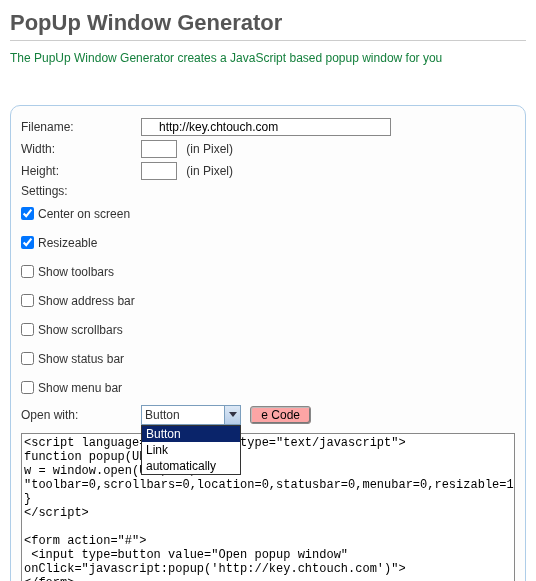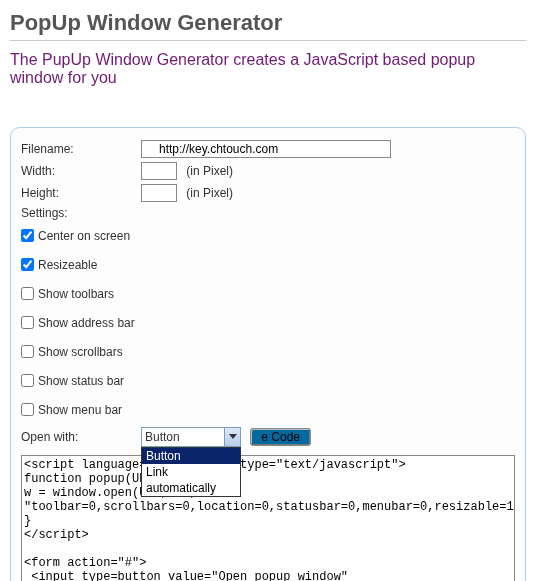--- a/index.html
+++ b/index.html
@@ -15,22 +15,22 @@
   h1 {
     font-family: Verdana, Arial, sans-serif;
     font-size: 22px;
     font-weight: bold;
     color: #555;
     margin: 0 0 6px 0;
     padding-bottom: 4px;
     border-bottom: 1px solid #ccc;
   }
   .intro {
-    font-size: 16px;
-    color: #701a75;
+    font-size: 12px;
+    color: #15803d;
     margin: 10px 0 30px 0;
   }
   .panel {
     border: 1px solid #aecde8;
     border-radius: 10px;
     background: #fdfdfd;
     padding: 12px 10px 10px 10px;
     margin-top: 40px;
   }
   .row {
@@ -104,21 +104,21 @@
     color: #000;
     cursor: default;
   }
   .dropdown .opt.sel {
     background: #0a246a;
     color: #fff;
   }
   .gen-btn {
     font-family: Verdana, Arial, sans-serif;
     font-size: 12px;
-    background: #0369a1;
+    background: #fca5a5;
     border: 1px solid #888;
     border-radius: 3px;
     padding: 1px 10px;
     box-shadow: 1px 1px 0 #bbb inset, -1px -1px 0 #777 inset;
   }
   textarea.code {
     width: 100%;
     height: 170px;
     font-family: "Courier New", monospace;
     font-size: 12px;

